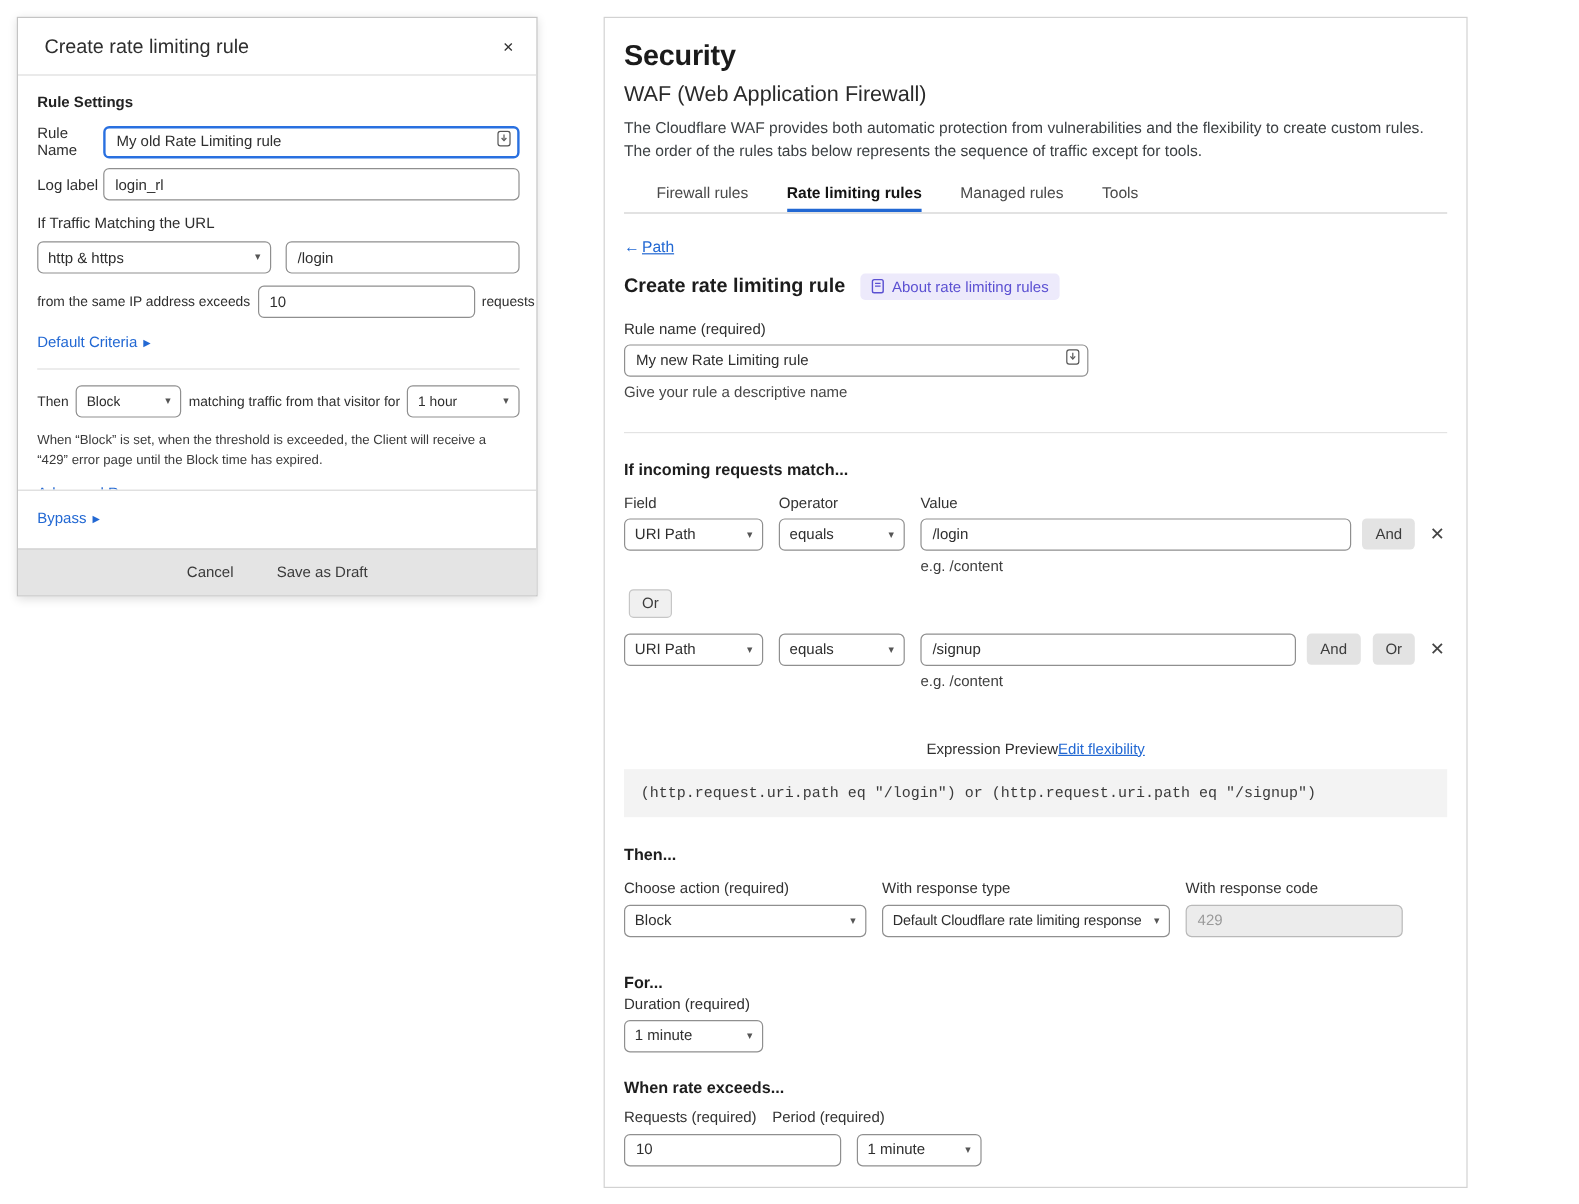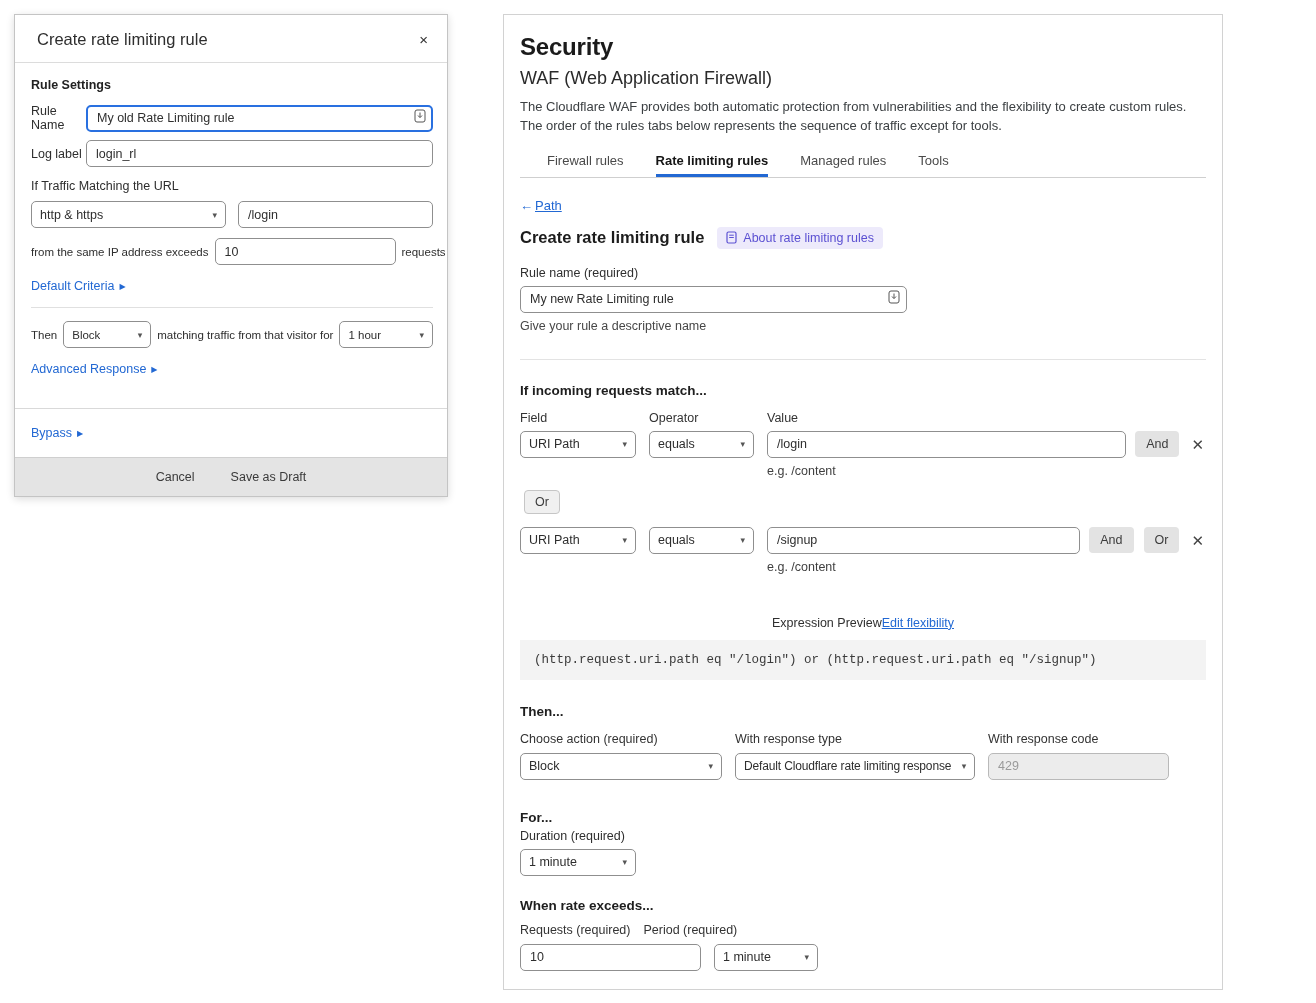--- a/index.html
+++ b/index.html
@@ -180,20 +180,21 @@
         <span class="sel-txt">Block</span>
         <span class="caret">▾</span>
       </div>
       <span>matching traffic from that visitor for</span>
       <div class="select">
         <span class="sel-txt">1 hour</span>
         <span class="caret">▾</span>
       </div>
     </div>
 
+    <p class="note">When “Block” is set, when the threshold is exceeded, the Client will receive a “429” error page until the Block time has expired.</p>
 
     <div class="m-link-row">
       <a class="link">
         <span>Advanced Response</span>
         <span class="chev">▶</span>
       </a>
     </div>
   </div>
 
   <div class="bypass-sect">

